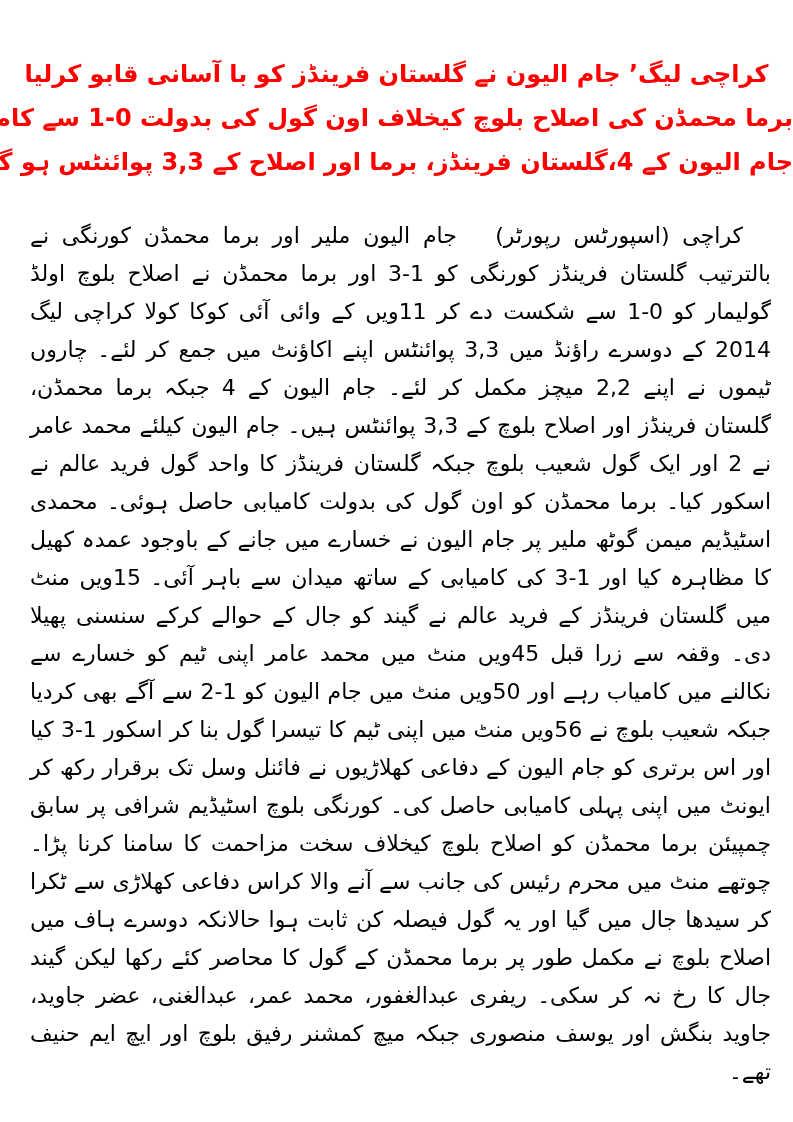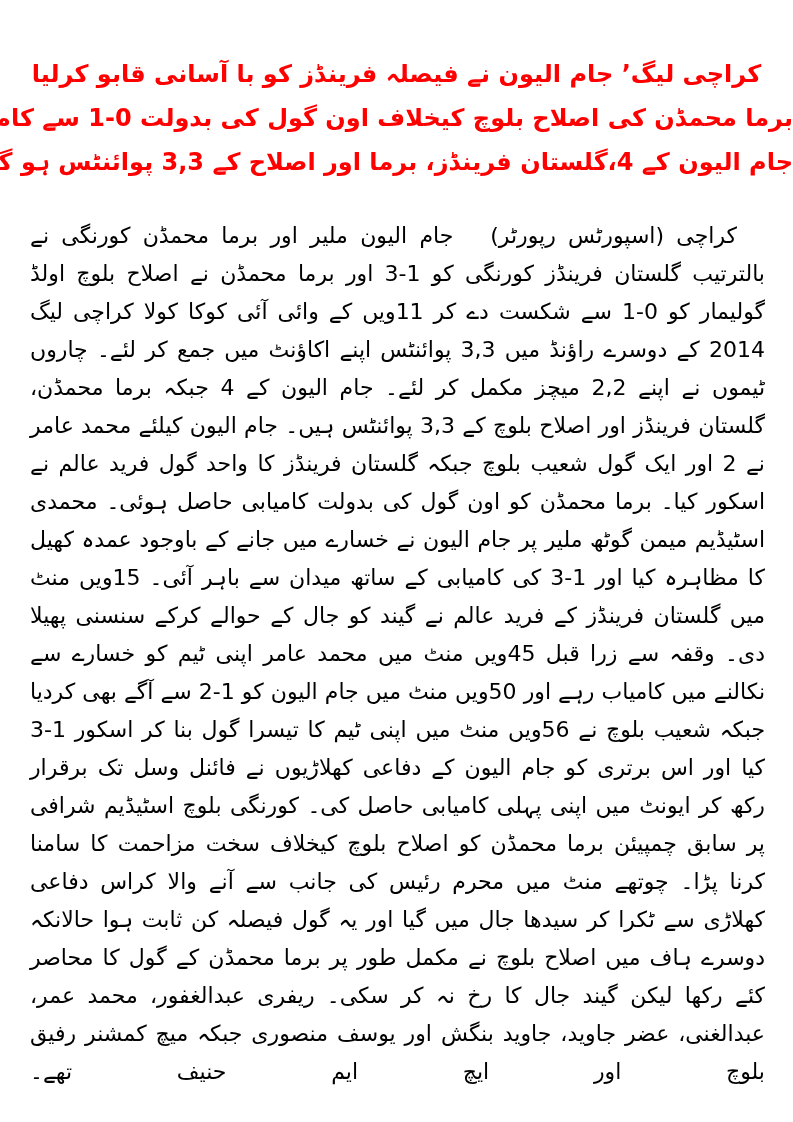--- a/index.html
+++ b/index.html
@@ -31,29 +31,29 @@
   }
   .article {
     direction: rtl;
     unicode-bidi: plaintext;
     text-align: justify;
     text-align-last: justify;
     text-indent: 28px;
     color: #000000;
     font-size: 22px;
     line-height: 38px;
-    margin: 33px 28px 0 30px;
+    margin: 33px 22px 0 30px;
   }
 </style>
 </head>
 <body>
 
 <div class="page">
 
   <div class="headline">
-    <div class="headline-line">کراچی لیگ’ جام الیون نے فیصلہ فرینڈز کو با آسانی قابو کرلیا</div>
+    <div class="headline-line">کراچی لیگ’ جام الیون نے گلستان فرینڈز کو با آسانی قابو کرلیا</div>
     <div class="headline-line">برما محمڈن کی اصلاح بلوچ کیخلاف اون گول کی بدولت 0-1 سے کامیابی</div>
     <div class="headline-line">جام الیون کے 4،گلستان فرینڈز، برما اور اصلاح کے 3,3 پوائنٹس ہو گئے</div>
   </div>
 
   <p class="article">کراچی (اسپورٹس رپورٹر)&nbsp;&nbsp;&nbsp;جام الیون ملیر اور برما محمڈن کورنگی نے بالترتیب گلستان فرینڈز کورنگی کو 1-3 اور برما محمڈن نے اصلاح بلوچ اولڈ گولیمار کو 0-1 سے شکست دے کر 11ویں کے وائی آئی کوکا کولا کراچی لیگ 2014 کے دوسرے راؤنڈ میں 3,3 پوائنٹس اپنے اکاؤنٹ میں جمع کر لئے۔ چاروں ٹیموں نے اپنے 2,2 میچز مکمل کر لئے۔ جام الیون کے 4 جبکہ برما محمڈن، گلستان فرینڈز اور اصلاح بلوچ کے 3,3 پوائنٹس ہیں۔ جام الیون کیلئے محمد عامر نے 2 اور ایک گول شعیب بلوچ جبکہ گلستان فرینڈز کا واحد گول فرید عالم نے اسکور کیا۔ برما محمڈن کو اون گول کی بدولت کامیابی حاصل ہوئی۔ محمدی اسٹیڈیم میمن گوٹھ ملیر پر جام الیون نے خسارے میں جانے کے باوجود عمدہ کھیل کا مظاہرہ کیا اور 1-3 کی کامیابی کے ساتھ میدان سے باہر آئی۔ 15ویں منٹ میں گلستان فرینڈز کے فرید عالم نے گیند کو جال کے حوالے کرکے سنسنی پھیلا دی۔ وقفہ سے زرا قبل 45ویں منٹ میں محمد عامر اپنی ٹیم کو خسارے سے نکالنے میں کامیاب رہے اور 50ویں منٹ میں جام الیون کو 1-2 سے آگے بھی کردیا جبکہ شعیب بلوچ نے 56ویں منٹ میں اپنی ٹیم کا تیسرا گول بنا کر اسکور 1-3 کیا اور اس برتری کو جام الیون کے دفاعی کھلاڑیوں نے فائنل وسل تک برقرار رکھ کر ایونٹ میں اپنی پہلی کامیابی حاصل کی۔ کورنگی بلوچ اسٹیڈیم شرافی پر سابق چمپیئن برما محمڈن کو اصلاح بلوچ کیخلاف سخت مزاحمت کا سامنا کرنا پڑا۔ چوتھے منٹ میں محرم رئیس کی جانب سے آنے والا کراس دفاعی کھلاڑی سے ٹکرا کر سیدھا جال میں گیا اور یہ گول فیصلہ کن ثابت ہوا حالانکہ دوسرے ہاف میں اصلاح بلوچ نے مکمل طور پر برما محمڈن کے گول کا محاصر کئے رکھا لیکن گیند جال کا رخ نہ کر سکی۔ ریفری عبدالغفور، محمد عمر، عبدالغنی، عضر جاوید، جاوید بنگش اور یوسف منصوری جبکہ میچ کمشنر رفیق بلوچ اور ایچ ایم حنیف تھے۔</p>
 
 </div>
 
 </body></html>

